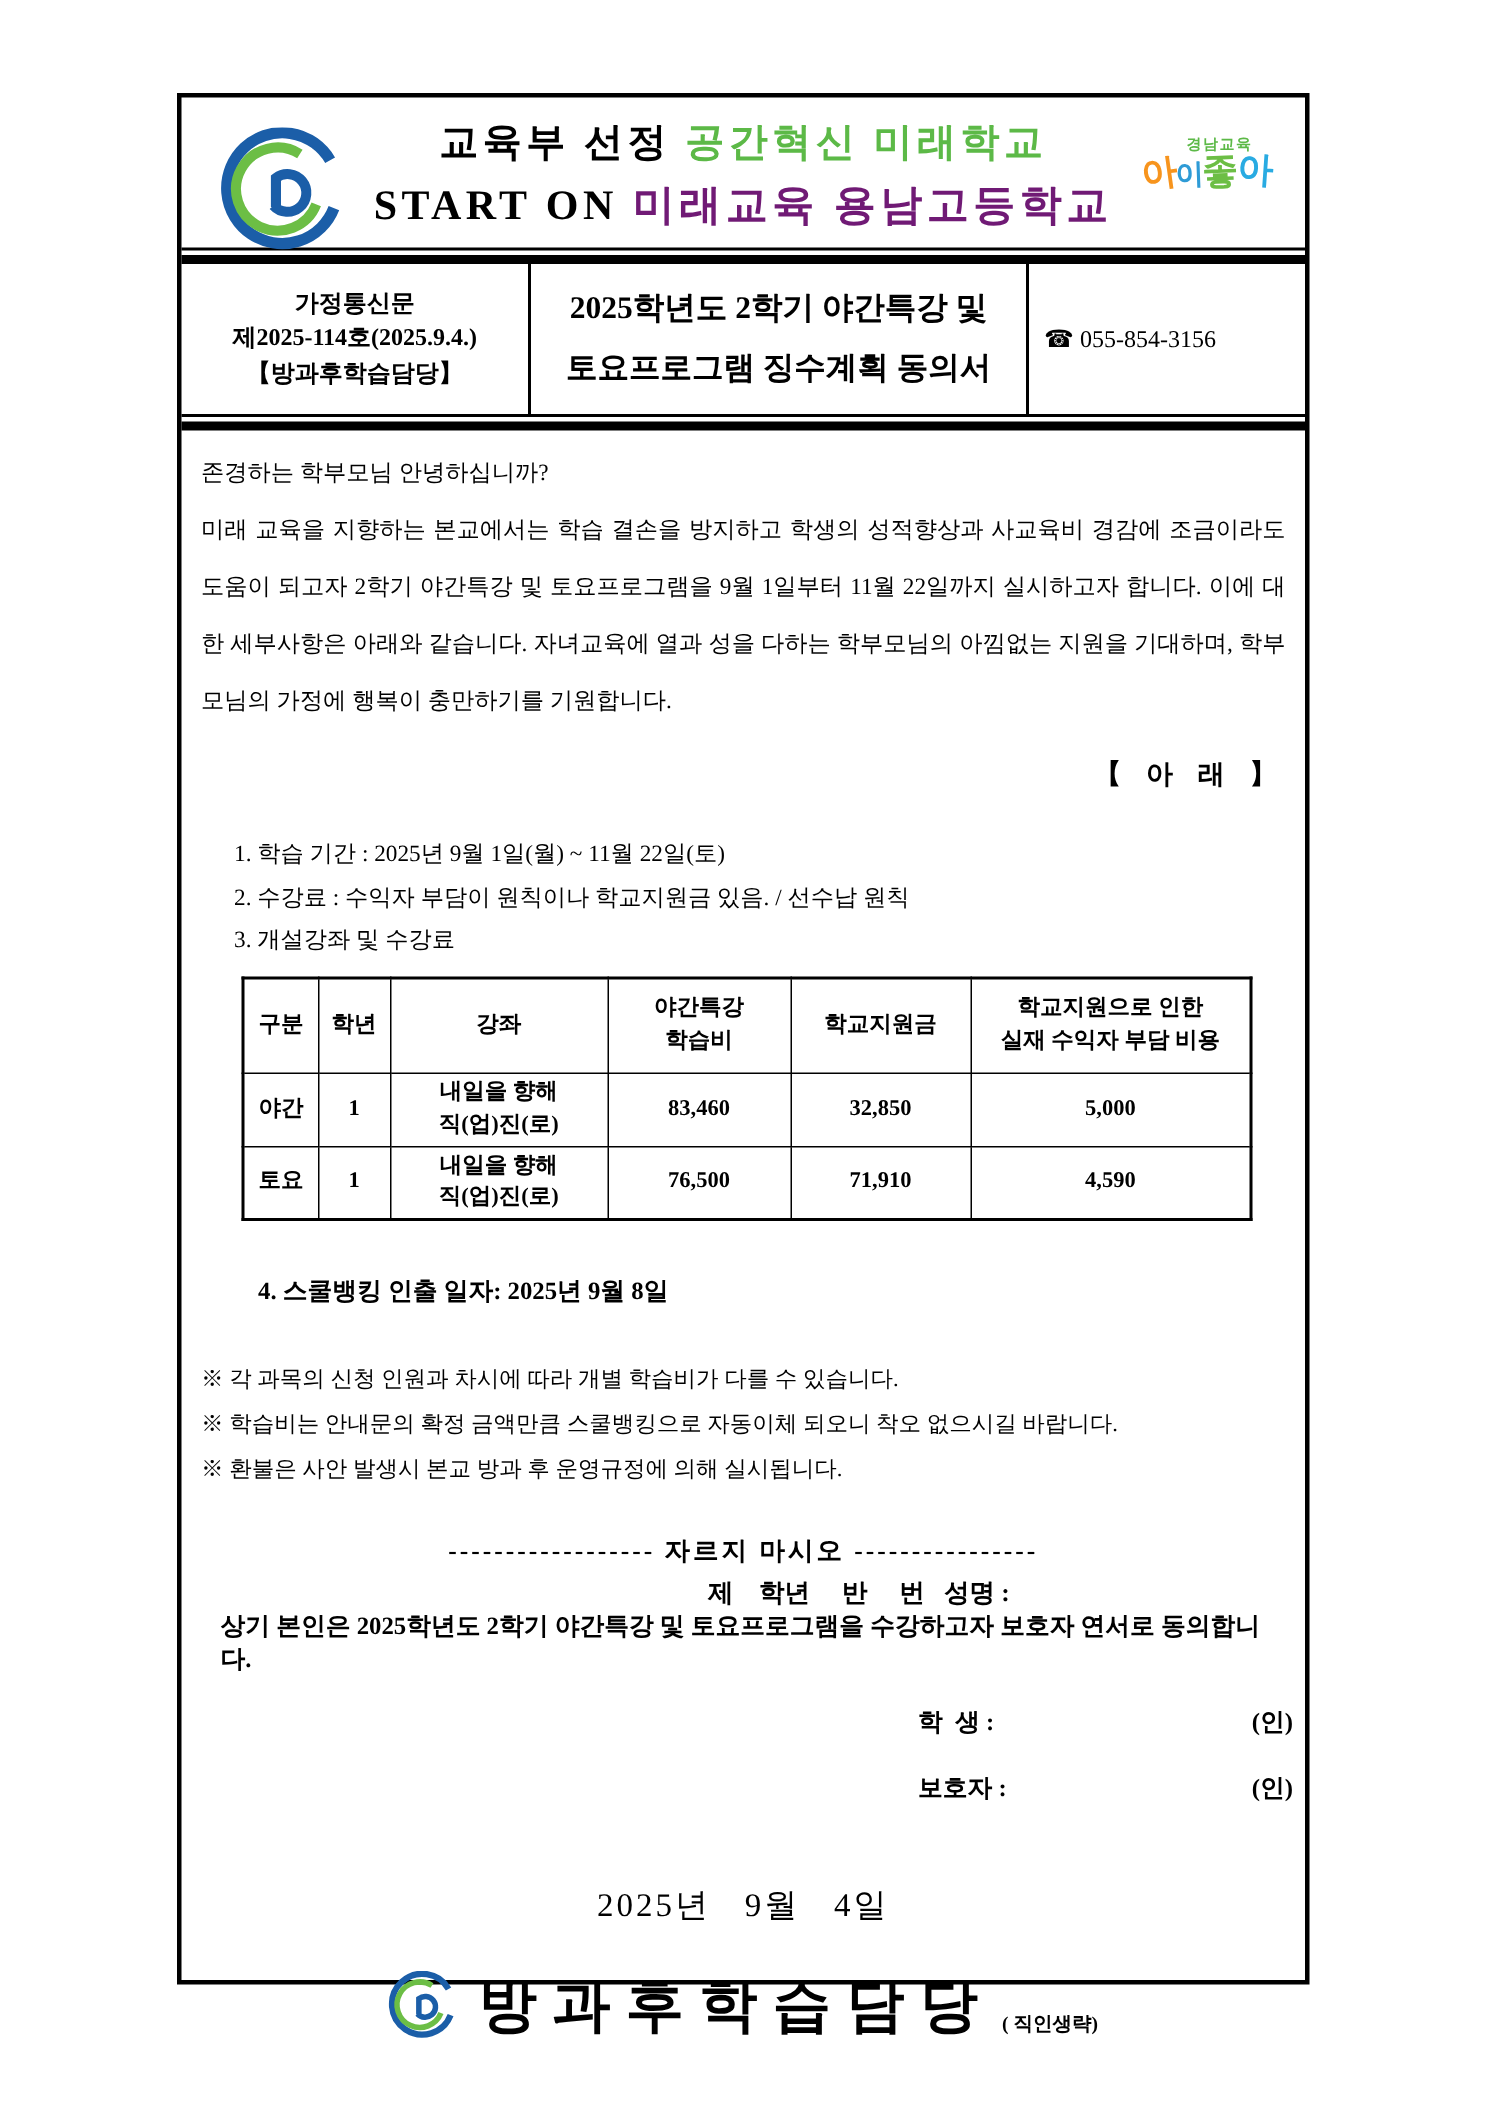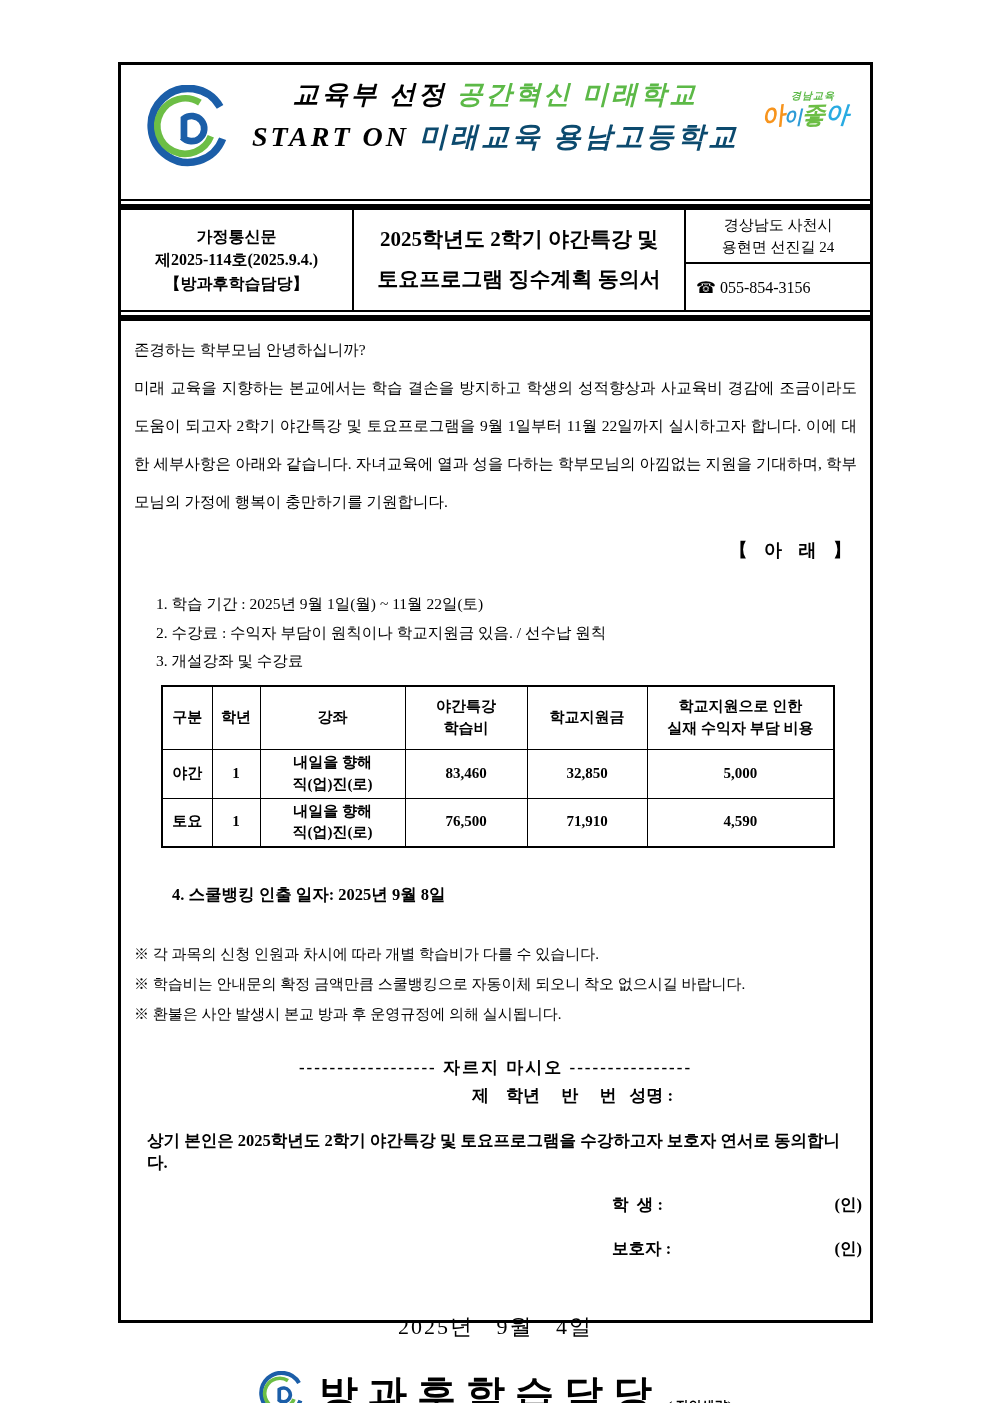--- a/index.html
+++ b/index.html
@@ -7,27 +7,27 @@
   .page {
     position:relative; width:992px; height:1403px; background:#ffffff;
     font-family:"Liberation Serif","DejaVu Serif",serif; color:#000;
     overflow:hidden;
   }
   .frame {
     position:absolute; left:118px; top:62px; width:755px; height:1261px;
     border:3px solid #000;
   }
   
-  .letterhead { position:relative; height:134px;font-style:italic; }
+  .letterhead { position:relative; height:100px; }
   .school-logo { position:absolute; left:26px; top:20px; width:84px; height:84px; }
   .head-titles { position:absolute; left:0; right:0; top:12px; text-align:center; }
   .head-line1 { font-size:26px; font-weight:bold; letter-spacing:3px; white-space:pre; }
   .head-line2 { font-size:28px; font-weight:bold; letter-spacing:3px; margin-top:6px; white-space:pre; }
   .c-green { color:#5CB947; }
-  .c-blue  { color:#0c4a6e; }
+  .c-blue  { color:#701a75; }
   .badge { position:absolute; right:14px; top:24px; width:104px; text-align:center; }
   .badge-small { font-size:10px; font-weight:bold; color:#5CB947; letter-spacing:1px;
                  font-family:"Liberation Sans",sans-serif; margin-left:18px; }
   .badge-main { font-size:24px; font-weight:bold; font-family:"Liberation Sans",sans-serif;
                 letter-spacing:-1px; line-height:1; transform:rotate(-2deg); }
   .badge-main span { display:inline-block; }
   .bm0 { color:#F7941D; transform:rotate(-6deg); }
   .bm1 { color:#2E9BD6; font-size:19px; }
   .bm2 { color:#6CBE45; }
   .bm3 { color:#29ABE2; transform:rotate(6deg); }
@@ -66,21 +66,21 @@
   table.course tr.row { height:48px; }
   .cw0{width:50px;} .cw1{width:48px;} .cw2{width:145px;} .cw3{width:122px;} .cw4{width:120px;} .cw5{width:187px;}
   
   .item4 { margin-top:36px; margin-left:38px; font-size:16.5px; font-weight:bold; }
   .notes { margin-top:33px; font-size:15px; line-height:30px; white-space:pre-line; }
   
   .cut-line { margin-top:27px; text-align:center; font-size:17px; font-weight:bold;
               letter-spacing:2px; white-space:pre; }
   .student-line { margin-top:5px; margin-left:338px; font-size:17px; font-weight:bold;
                   white-space:pre; }
-  .consent { margin-top:23px; margin-left:13px; font-size:16.5px; font-weight:bold; }
+  .consent { margin-top:0; margin-left:13px; font-size:16.5px; font-weight:bold; }
   .sign-row { width:250px; margin-left:478px; display:flex; justify-content:space-between;
               font-size:16.5px; font-weight:bold; white-space:pre; }
   .sign-row.first { margin-top:20px;gap:32px; }
   .sign-row.second { margin-top:22px; }
   
   .doc-date { margin-top:52px; text-align:center; font-size:22px; letter-spacing:2px; white-space:pre; }
   .stamp-row { margin-top:25px; display:flex; align-items:center; justify-content:center; gap:14px; }
   .stamp-logo { width:46px; height:46px; }
   .signer-name { font-size:39px; font-weight:bold; letter-spacing:10px; }
   .seal-note { font-size:13px; font-weight:bold; align-self:flex-end; padding-bottom:6px; margin-left:-8px; white-space:pre; }
@@ -116,22 +116,20 @@
 
     <div class="info-table">
       <div class="info-left">
         <div>가정통신문</div>
         <div>제2025-114호(2025.9.4.)</div>
         <div>【방과후학습담당】</div>
       </div>
       <div class="info-mid">2025학년도 2학기 야간특강 및
 토요프로그램 징수계획 동의서</div>
       <div class="info-right">
-        <div class="info-addr">경상남도 사천시
-용현면 선진길 24</div>
         <div class="info-phone">☎ 055-854-3156</div>
       </div>
     </div>
 
     <div>
       <div class="sep-thin"></div>
         <div class="sep-thick"></div>
     </div>
 
     <div class="body-area">

